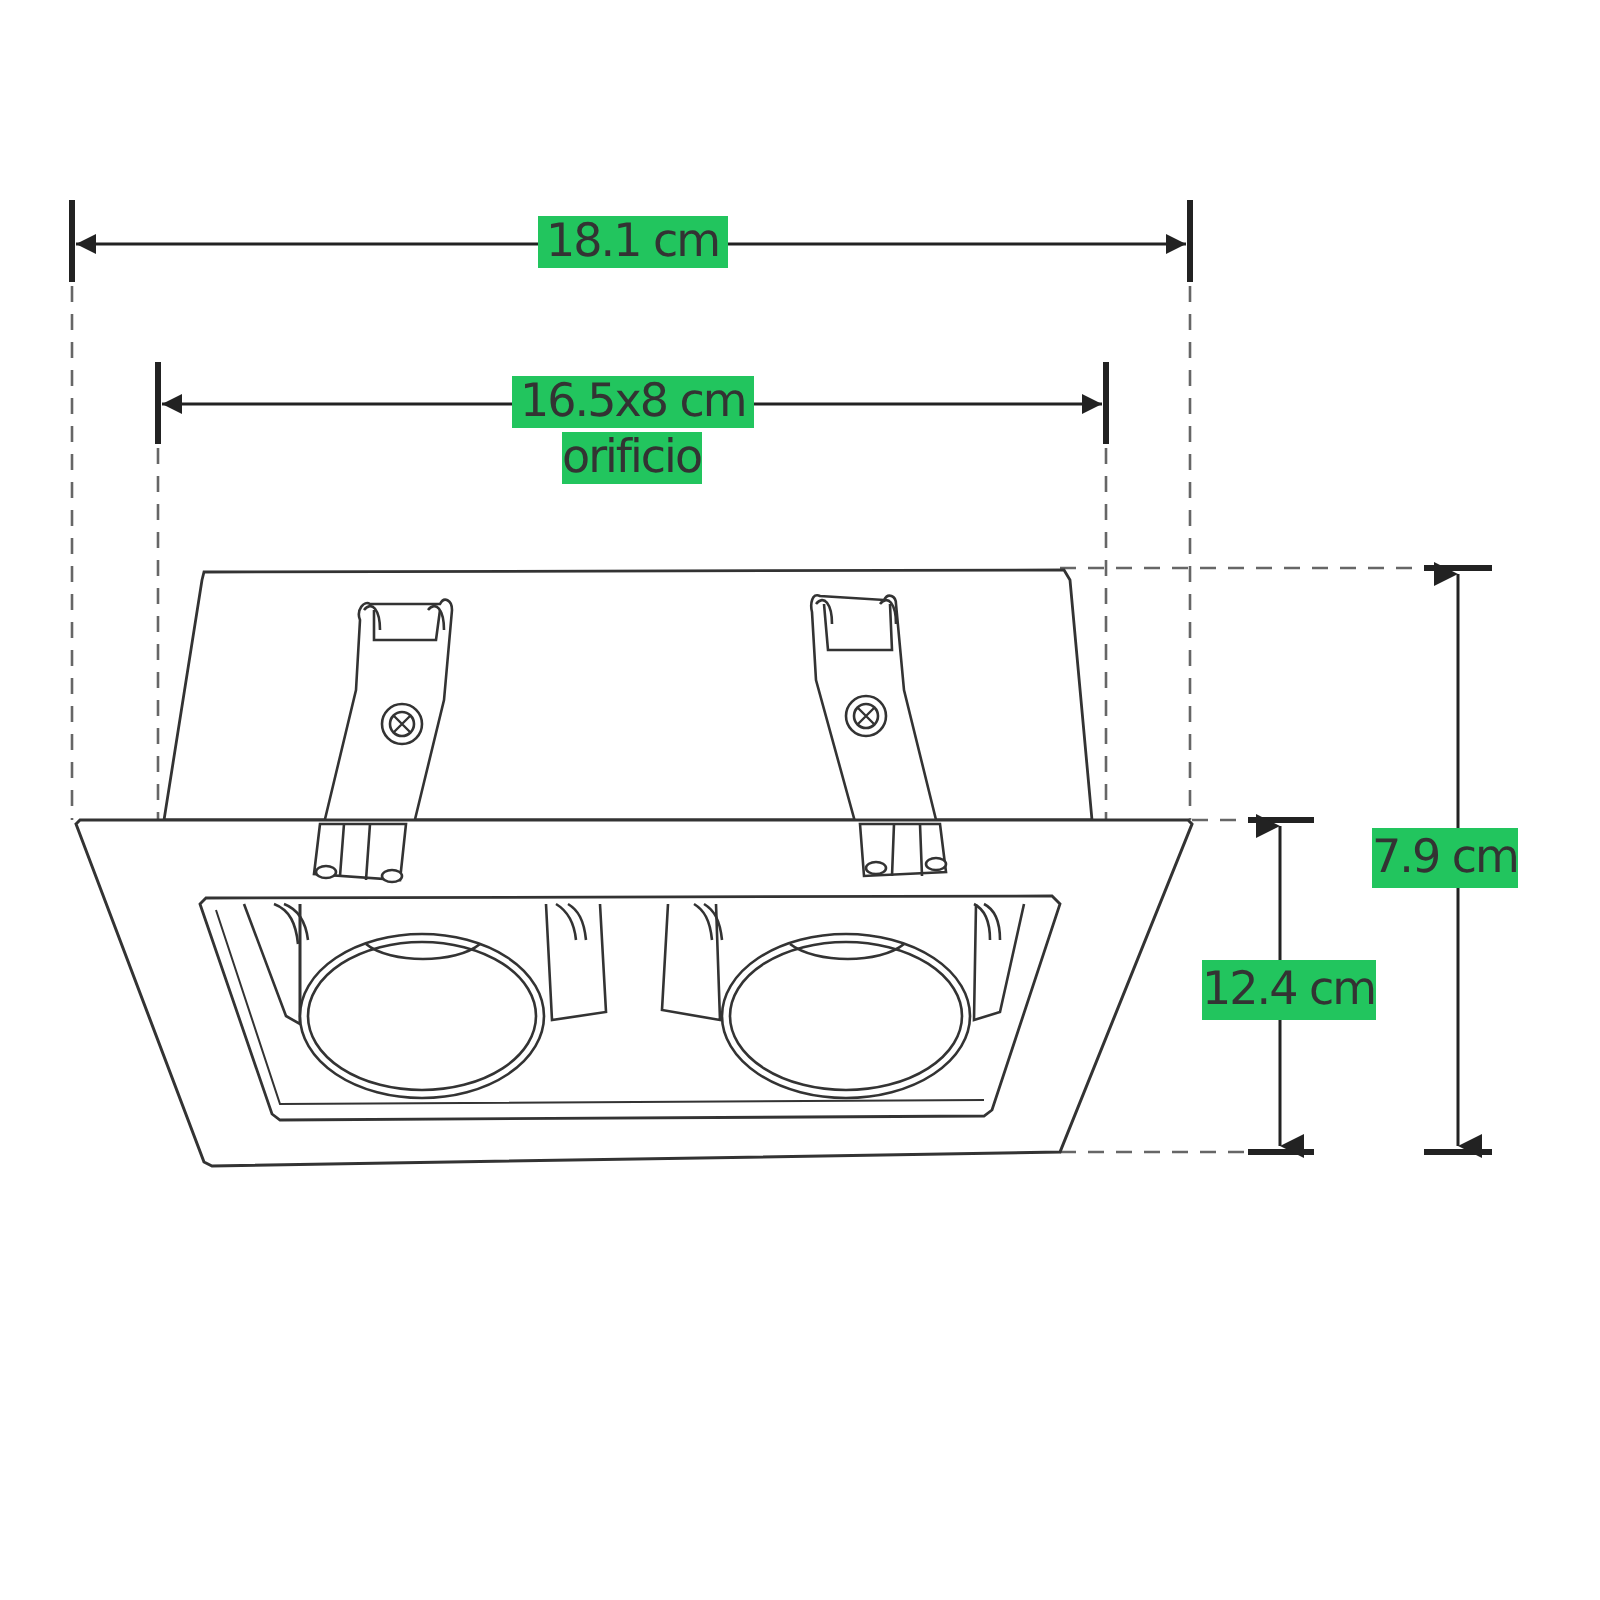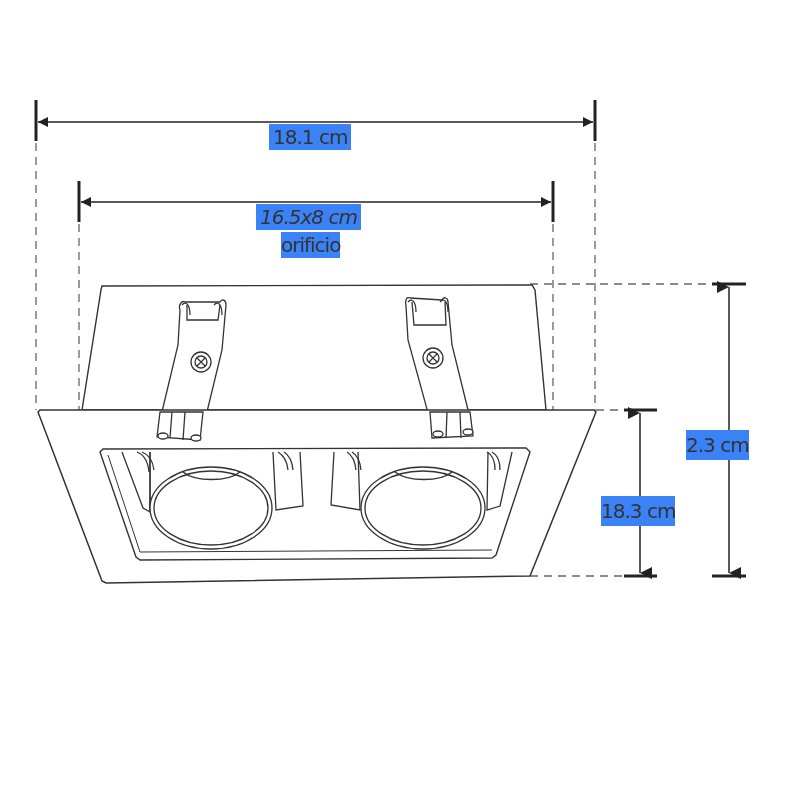--- a/index.html
+++ b/index.html
@@ -1,24 +1,24 @@
 <!DOCTYPE html>
 <html><head>
   <meta charset="utf-8">
   <style>
     html, body { margin: 0; padding: 0; background: #ffffff; }
     body { width: 800px; height: 800px; position: relative; overflow: hidden; font-family: "DejaVu Sans", sans-serif; }
     #canvas { position: absolute; left: 0; top: 0; width: 800px; height: 800px; }
     .lbl {
       position: absolute; color: #333333; font-family: "DejaVu Sans", sans-serif;
-      font-size: 20px; letter-spacing: -1px; white-space: nowrap; background: #3b82f6;
-      line-height: 26px; padding: 0 4px; margin-top: 16px;
+      font-size: 23px; letter-spacing: -1px; white-space: nowrap; background: #22c55e;
+      line-height: 26px; padding: 0 4px;
     }
     #lbl-width-total { left: 269px; top: 108px; }
-    #lbl-cutout { left: 256px; top: 188px; font-style: italic; }
+    #lbl-cutout { left: 256px; top: 188px; }
     #lbl-cutout-sub { left: 281px; top: 216px; padding: 0; }
     #lbl-height-total { left: 686px; top: 414px; padding: 2px 0; }
     #lbl-height-inner { left: 601px; top: 480px; padding: 2px 0; }
   </style>
 </head>
 <body>
 
 <svg id="canvas" viewBox="0 0 800 800" xmlns="http://www.w3.org/2000/svg">
   <defs>
     <marker id="arrowR" viewBox="0 0 10 10" refX="10" refY="5" markerWidth="10" markerHeight="10" orient="auto" markerUnits="userSpaceOnUse">
@@ -140,14 +140,14 @@
   <g fill="#fff" stroke="#333" stroke-width="1.3">
     <ellipse cx="423" cy="508" rx="62" ry="41"></ellipse>
     <ellipse cx="423" cy="508" rx="58" ry="37" fill="none"></ellipse>
     <path d="M395,472 C408,482 440,482 452,472" fill="none"></path>
   </g>
 </svg>
 
 <div class="lbl" id="lbl-width-total">18.1 cm</div>
 <div class="lbl" id="lbl-cutout">16.5x8 cm</div>
 <div class="lbl" id="lbl-cutout-sub">orificio</div>
-<div class="lbl" id="lbl-height-total">2.3 cm</div>
-<div class="lbl" id="lbl-height-inner">18.3 cm</div>
+<div class="lbl" id="lbl-height-total">7.9 cm</div>
+<div class="lbl" id="lbl-height-inner">12.4 cm</div>
 
 </body></html>

